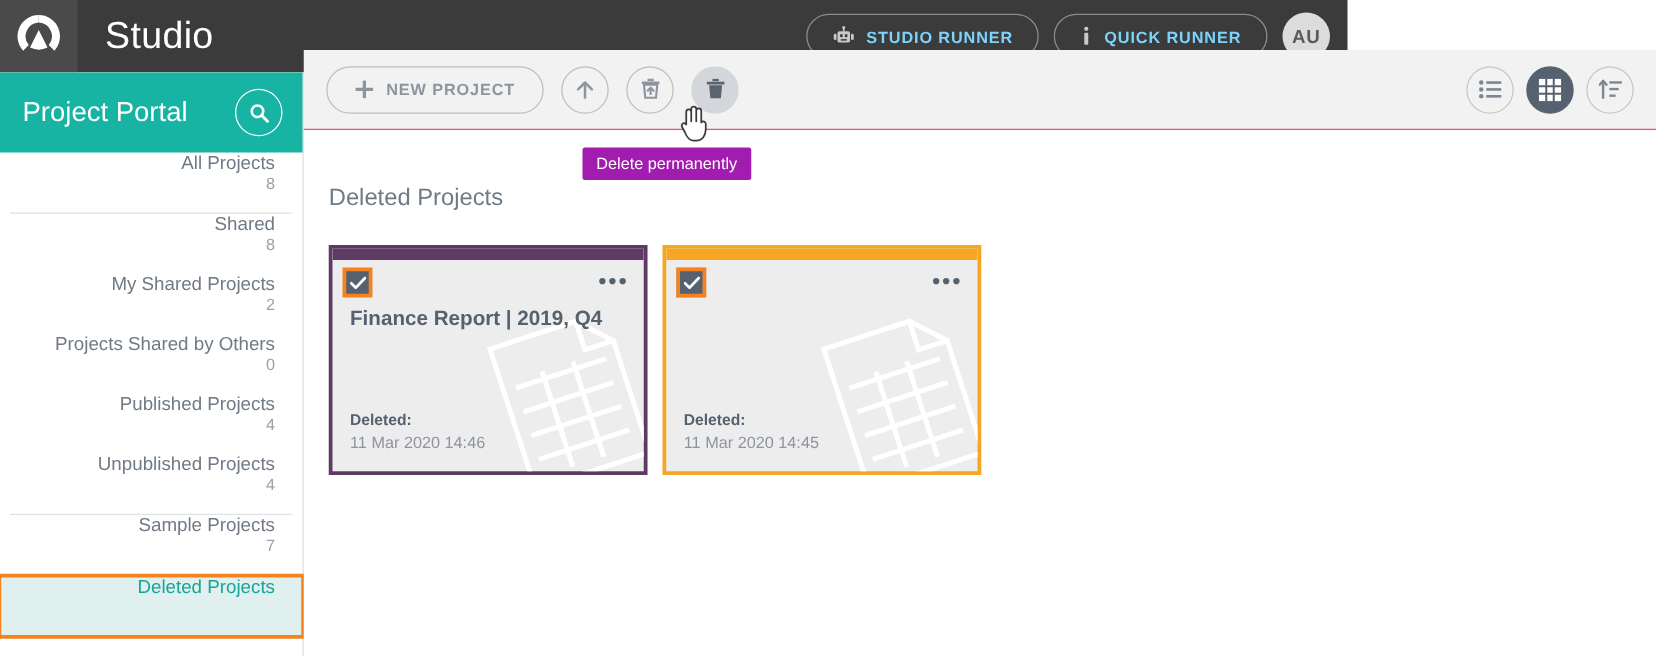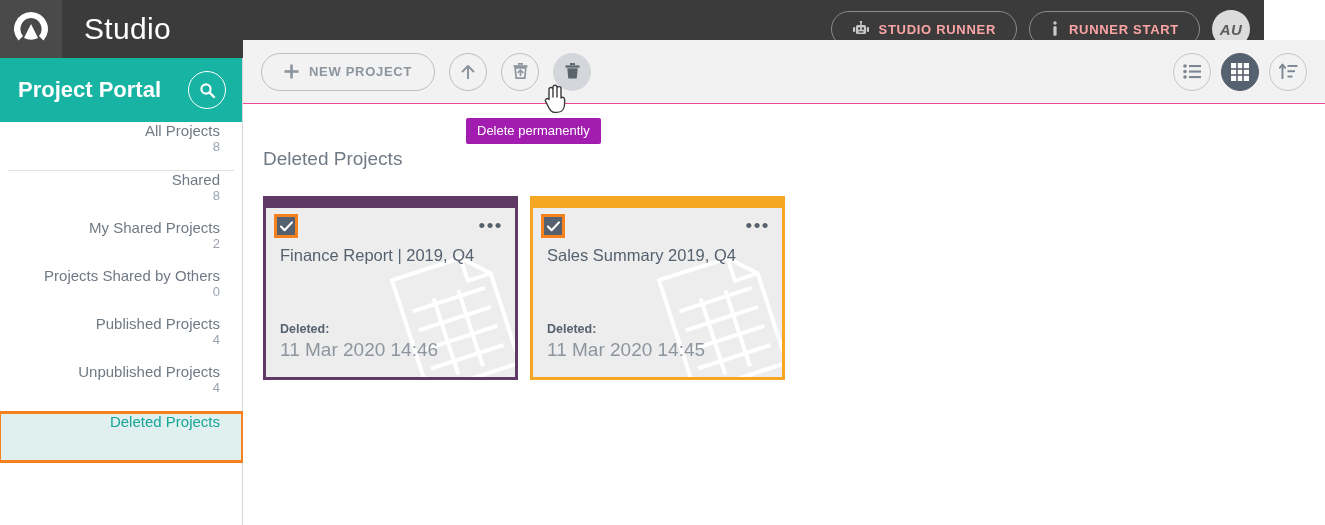--- a/index.html
+++ b/index.html
@@ -6,21 +6,21 @@
   html, body {
     width: 1325px; height: 525px;
     font-family: "Liberation Sans", sans-serif;
     background: #ffffff;
     overflow: hidden;
   }
 
   
   .top-header {
     position: absolute; top: 0; left: 0;
-    width: 1264px; height: 58px;
+    width: 1078px; height: 58px;
     background: #3b3b3b;
     display: flex; align-items: center;
   }
   .logo-box {
     width: 62px; height: 58px;
     background: #4a4a4a;
     display: flex; align-items: center; justify-content: center;
     flex: none;
   }
   .app-title {
@@ -36,52 +36,51 @@
     padding-right: 14px;
     gap: 12px;
   }
   .pill-btn {
     height: 36px;
     border: 1px solid #8c8c8c;
     border-radius: 18px;
     display: flex; align-items: center;
     padding: 0 20px;
     gap: 9px;
-    color: #fca5a5;
+    color: #7dd3fc;
     font-size: 13px;
     font-weight: bold;
     letter-spacing: .7px;
     background: transparent;
     cursor: pointer;
   }
   .avatar {
     width: 38px; height: 38px; border-radius: 50%;
     background: #dcdcdc;
     color: #5b5b5b;
     font-size: 15px; font-weight: bold;
     display: flex; align-items: center; justify-content: center;
     letter-spacing: .5px;
     cursor: pointer;
-    font-style: italic;
   }
 
   
   .sidebar {
     position: absolute; top: 58px; left: 0;
     width: 243px; height: 467px;
     background: #ffffff;
     border-right: 1px solid #d8d8d8;
   }
   .portal-header {
     height: 64px; background: #17b3a3;
     display: flex; align-items: center;
     padding: 0 16px 0 18px;
   }
   .portal-title {
-    color: #ffffff; font-size: 22px; font-weight: 700;
+    color: #ffffff; font-size: 22px; font-weight: 400;
   }
   .search-btn {
     margin-left: auto;
     width: 38px; height: 38px; border-radius: 50%;
     border: 1.5px solid #ffffff;
     display: flex; align-items: center; justify-content: center;
     cursor: pointer;
   }
   .nav-list { padding-top: 0; }
   .nav-item {
@@ -192,26 +191,26 @@
   .checkbox {
     width: 20px; height: 20px;
     background: #56616f;
     display: flex; align-items: center; justify-content: center;
     cursor: pointer;
   }
   .checkbox.focus { box-shadow: 0 0 0 2px #9fc3e8; }
   .dots { margin-left: auto; color: #56616f; font-size: 19px; letter-spacing: 1.5px; line-height: 10px; cursor: pointer; }
   .card-body { padding: 2px 14px 0 14px; position: relative; z-index: 3; }
   .card-title {
-    color: #56616f; font-size: 16.5px; font-weight: normal;
+    color: #56616f; font-size: 16.5px; font-weight: bold;
     line-height: 1.2;
   }
   .card-meta { position: absolute; left: 14px; bottom: 16px; z-index: 3; margin-top: 17px; }
   .meta-label { color: #56616f; font-size: 12.5px; font-weight: bold; margin-bottom: 3px; }
-  .meta-value { color: #8d959e; font-size: 19px; text-align: center; }
+  .meta-value { color: #8d959e; font-size: 13px; text-align: center; }
   .watermark { position: absolute; right: -14px; bottom: -16px; z-index: 1; opacity: 1; }
 </style>
 </head>
 <body>
 
 <div class="top-header">
   <div class="logo-box">
     <svg width="38" height="38" viewBox="0 0 38 38">
       <path d="M19 2 A17 17 0 0 0 6.5 30.5 L11 26 A11 11 0 0 1 19 8 Z" fill="#fff"></path>
       <path d="M19 2 A17 17 0 0 1 31.5 30.5 L27 26 A11 11 0 0 0 19 8 Z" fill="#fff"></path>
@@ -233,21 +232,21 @@
         <rect x="6.6" y="10.3" width="4.8" height="1.2" fill="#3b3b3b"></rect>
       </svg>
       <span>STUDIO RUNNER</span>
     </div>
 
     <div class="pill-btn">
       <svg width="10" height="18" viewBox="0 0 10 18">
         <circle cx="5" cy="3" r="1.7" fill="#c9c9c9"></circle>
         <rect x="3.4" y="6.2" width="3.2" height="9.5" rx="1" fill="#c9c9c9"></rect>
       </svg>
-      <span>RUNNER START</span>
+      <span>QUICK RUNNER</span>
     </div>
 
     <div class="avatar">AU</div>
   </div>
 </div>
 
 <div class="sidebar">
   <div class="portal-header">
     <div class="portal-title">Project Portal</div>
     <div class="search-btn">
@@ -278,20 +277,24 @@
     </div>
     <div class="nav-item">
       <span>Published Projects</span>
       <span class="count">4</span>
     </div>
     <div class="nav-item">
       <span>Unpublished Projects</span>
       <span class="count">4</span>
     </div>
     <div class="nav-sep"></div>
+    <div class="nav-item">
+      <span>Sample Projects</span>
+      <span class="count">7</span>
+    </div>
     <div class="nav-sep"></div>
     <div class="nav-item selected annot-orange">
       <span>Deleted Projects</span>
 
     </div>
   </div>
 </div>
 
 <div class="toolbar">
   <div class="newproj-btn">
@@ -408,23 +411,20 @@
     <div class="card orange">
       <div class="card-topbar"></div>
       <div class="card-head">
         <div class="checkbox focus annot-orange">
           <svg width="13" height="11" viewBox="0 0 13 11">
             <polyline points="1,5.6 4.6,9.2 12,1.4" fill="none" stroke="#ffffff" stroke-width="2.1" stroke-linecap="round" stroke-linejoin="round"></polyline>
           </svg>
         </div>
         <div class="dots">•••</div>
       </div>
-      <div class="card-body">
-        <div class="card-title">Sales Summary 2019, Q4</div>
-      </div>
       <div class="card-meta">
         <div class="meta-label">Deleted:</div>
         <div class="meta-value">11 Mar 2020 14:45</div>
       </div>
       <div class="watermark">
         <svg width="150" height="140" viewBox="0 0 150 140">
           <g transform="rotate(-18 75 70)" fill="none" stroke="#ffffff" stroke-width="4">
             <path d="M28 14 h72 l24 24 v94 h-96 Z"></path>
             <path d="M100 14 v24 h24"></path>
             <line x1="38" y1="50" x2="114" y2="50"></line>

